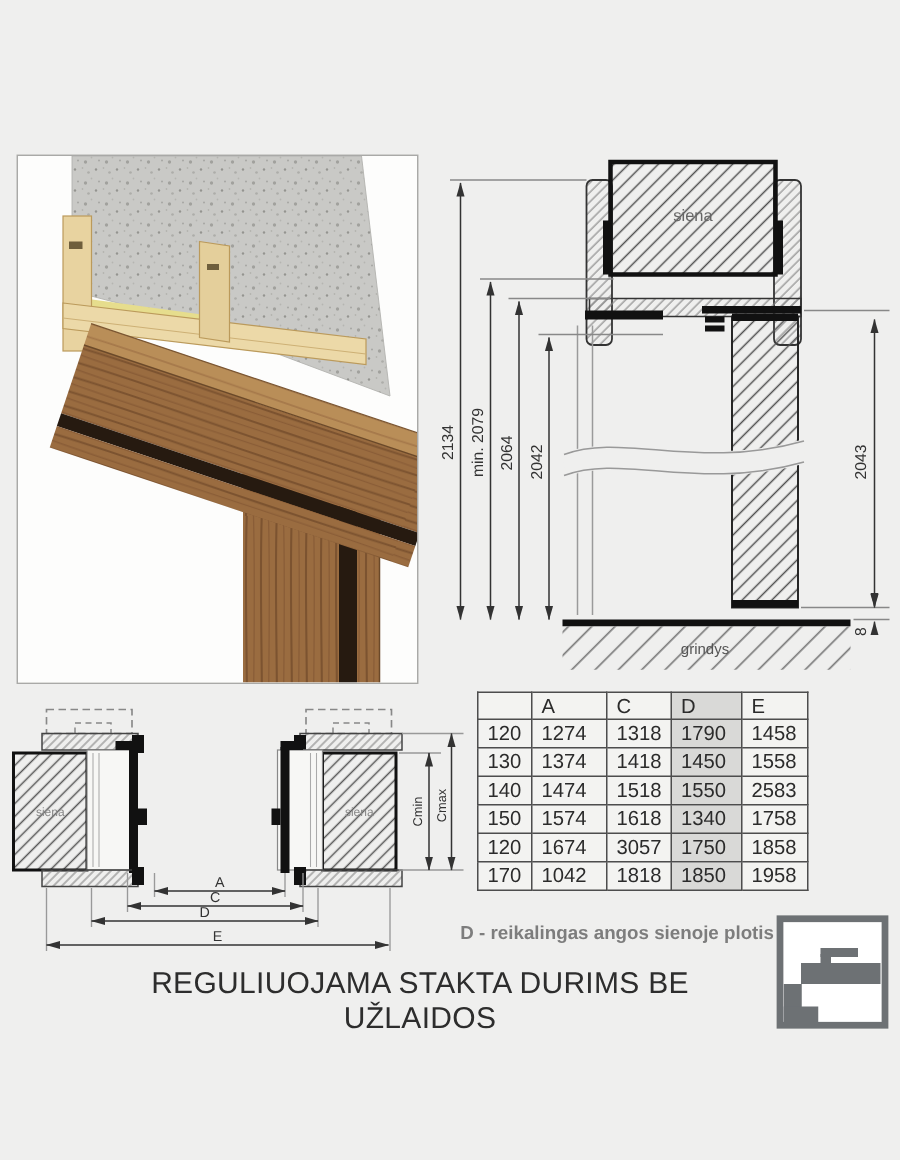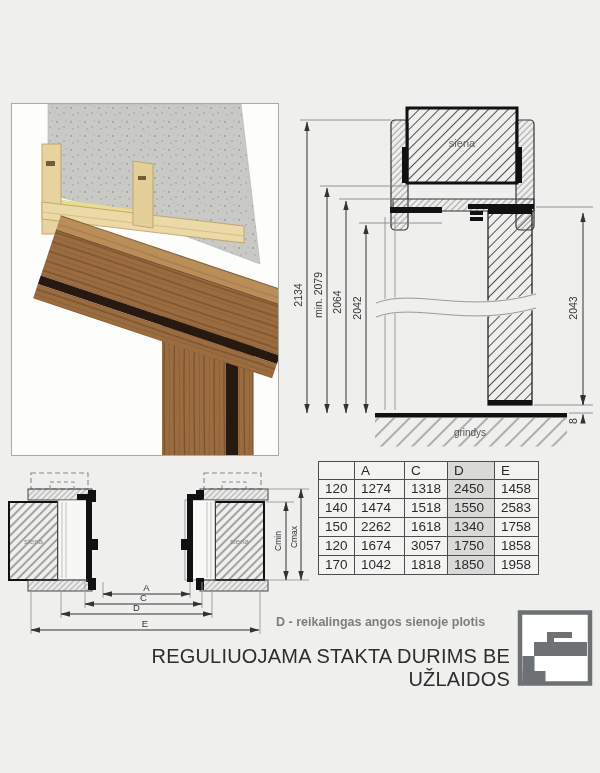--- a/index.html
+++ b/index.html
@@ -8,23 +8,23 @@
   .photo{position:absolute;left:11px;top:103px;width:266px;height:351px;
          background:#fdfdfc;border:1px solid #a9a9a7;}
   .vsec{position:absolute;left:290px;top:95px;}
   .hsec{position:absolute;left:0px;top:465px;}
   .dimtable{position:absolute;left:318px;top:461px;border-collapse:collapse;table-layout:fixed;}
   .dimtable th,.dimtable td{border:1px solid #4d4d4d;font-size:13.5px;font-weight:400;
         color:#2b2b2b;padding:0 0 0 6px;text-align:left;height:18px;line-height:18px;
         background:#f3f3f1;overflow:hidden;white-space:nowrap;}
   .dimtable th{height:17px;line-height:17px;}
   .dimtable .hl{background:#d9d9d7;}
-  .note{position:absolute;left:276px;top:615px;width:240px;text-align:left;
+  .note{position:absolute;left:276px;top:615px;width:240px;text-align:right;
         font-size:12.5px;font-weight:bold;color:#7d7d7d;}
-  .title{position:absolute;left:50px;top:645px;width:460px;text-align:right;
+  .title{position:absolute;left:50px;top:645px;width:460px;text-align:center;
         font-size:20px;color:#2d2d2d;letter-spacing:0.2px;}
   .logo{position:absolute;left:517px;top:609px;}
   svg text{font-family:"Liberation Sans",sans-serif;}
 </style>
 </head>
 <body>
 
 <div class="page">
 
   <div class="photo">
@@ -257,33 +257,40 @@
       <th></th>
       <th>A</th>
       <th>C</th>
       <th class="hl">D</th>
       <th>E</th>
     </tr>
     <tr>
       <td>120</td>
       <td>1274</td>
       <td>1318</td>
-      <td class="hl">2450</td>
+      <td class="hl">1790</td>
       <td>1458</td>
+    </tr>
+    <tr>
+      <td>130</td>
+      <td>1374</td>
+      <td>1418</td>
+      <td class="hl">1450</td>
+      <td>1558</td>
     </tr>
     <tr>
       <td>140</td>
       <td>1474</td>
       <td>1518</td>
       <td class="hl">1550</td>
       <td>2583</td>
     </tr>
     <tr>
       <td>150</td>
-      <td>2262</td>
+      <td>1574</td>
       <td>1618</td>
       <td class="hl">1340</td>
       <td>1758</td>
     </tr>
     <tr>
       <td>120</td>
       <td>1674</td>
       <td>3057</td>
       <td class="hl">1750</td>
       <td>1858</td>

